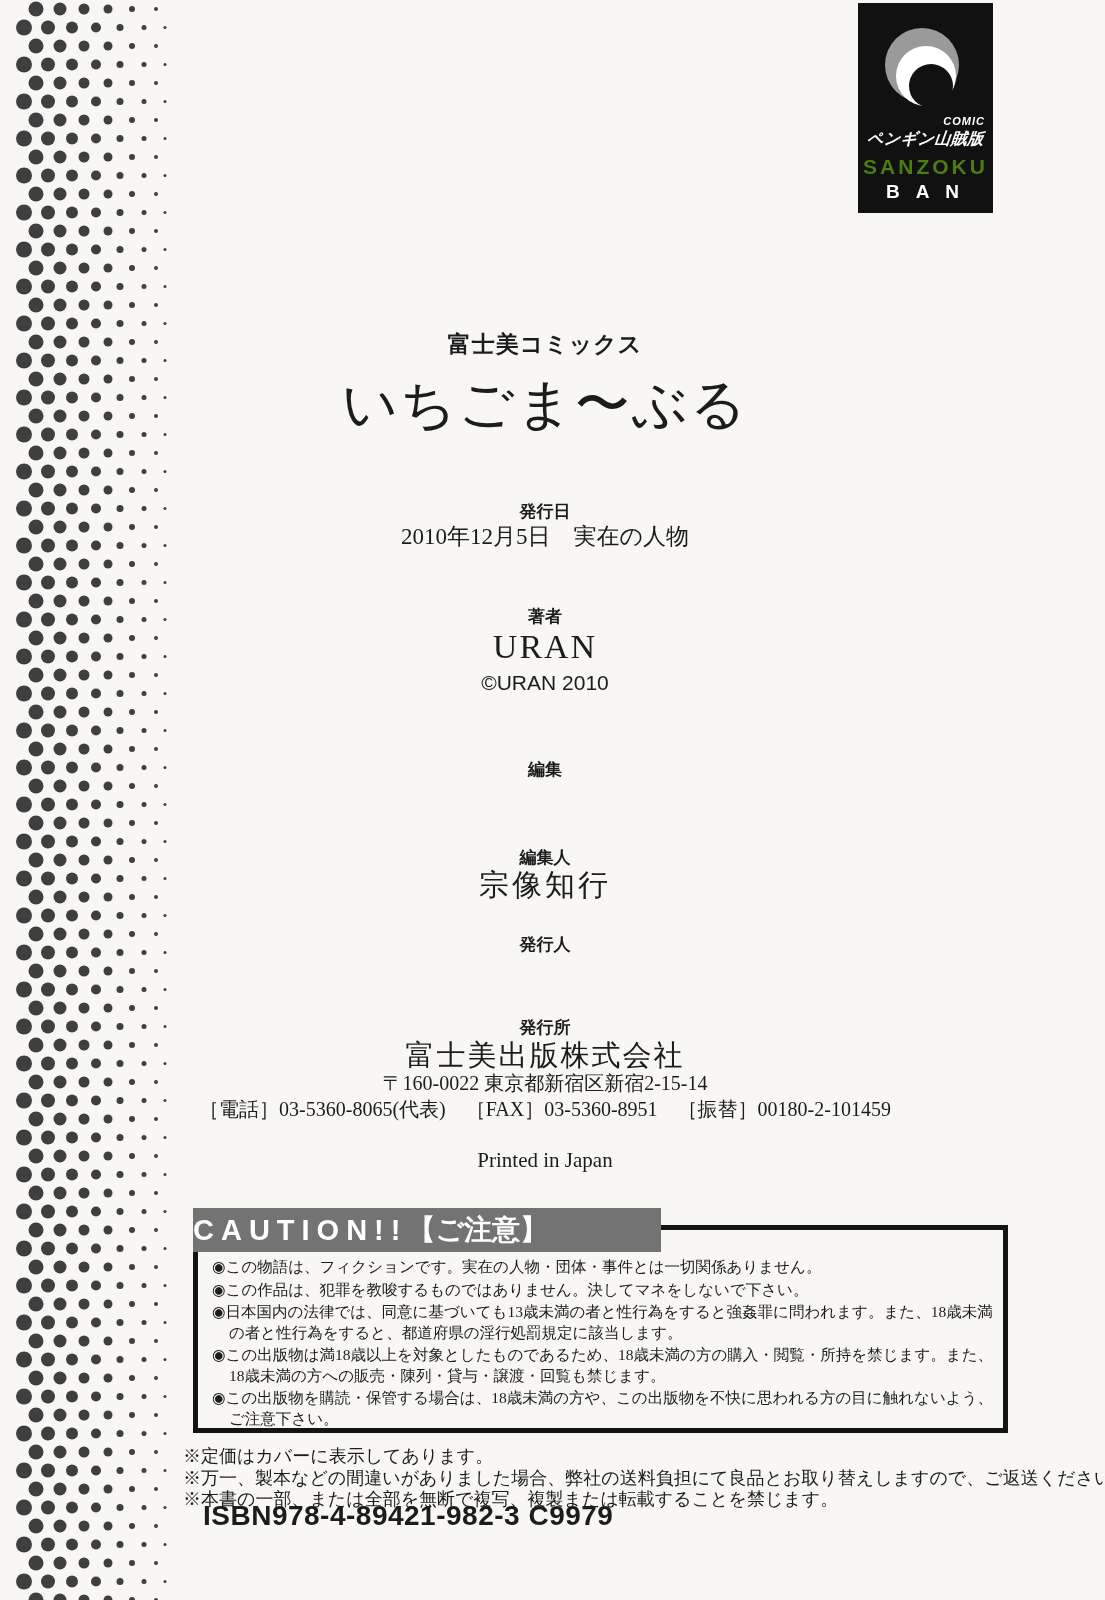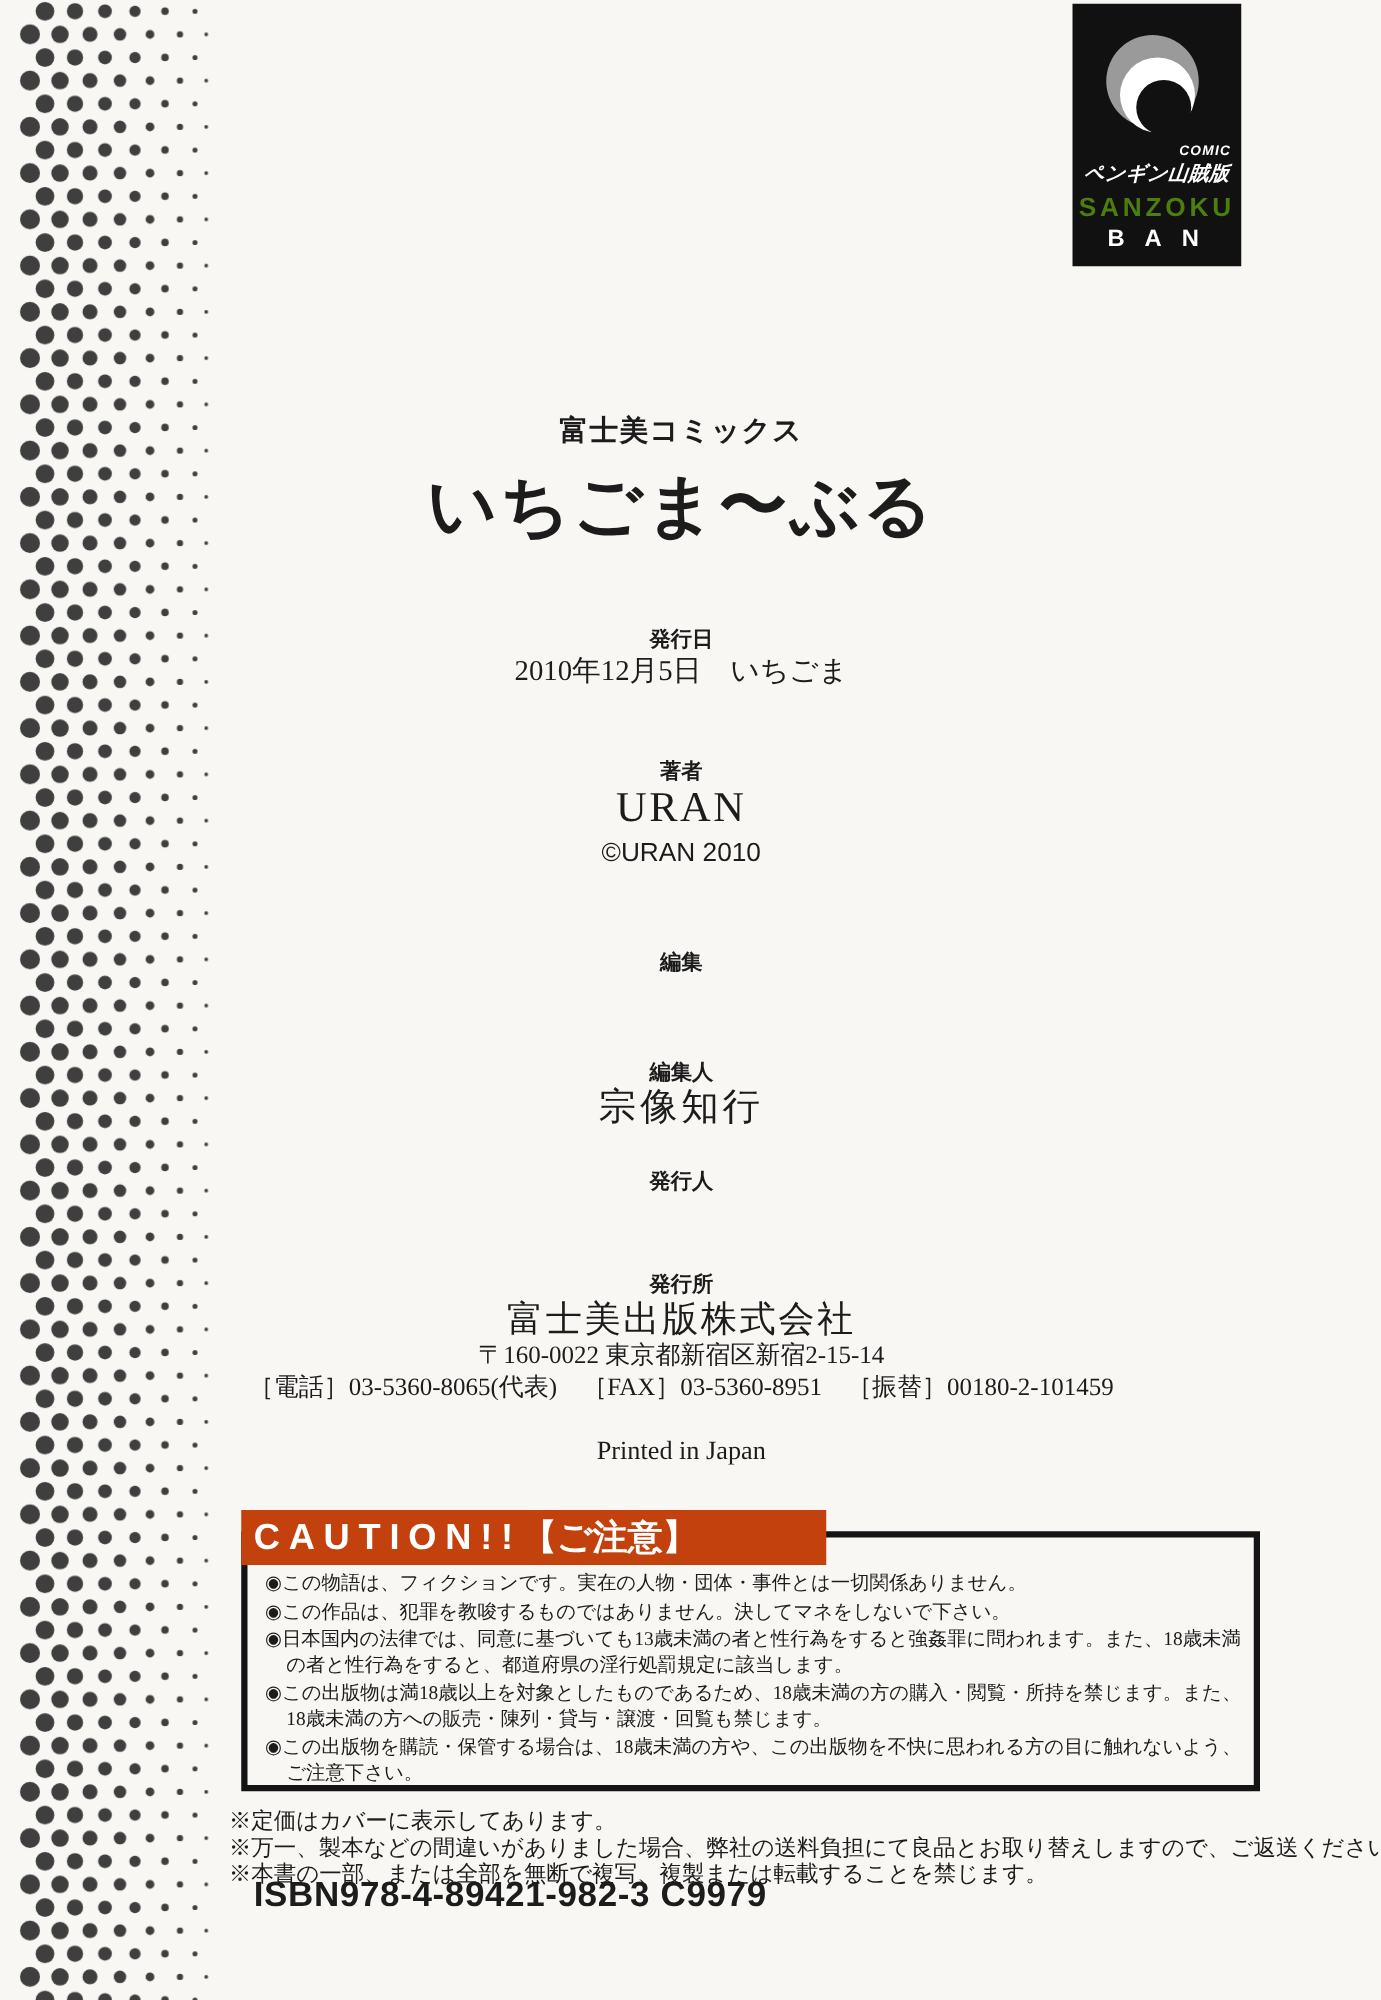--- a/index.html
+++ b/index.html
@@ -35,42 +35,42 @@
   }
   .logo-ban {
     position:absolute; left:10px; top:178px; width:125px; font-size:19px; font-weight:bold;
     letter-spacing:16px; color:#fff;
   }
 
   
   .center-col { position:absolute; left:85px; top:0; width:920px; height:1600px; }
   .cline { position:absolute; left:0; width:100%; text-align:center; white-space:nowrap; }
   .imprint   { top:329px; font-size:23px; font-weight:bold; letter-spacing:1px; }
-  .booktitle { top:368px; font-size:55px; font-weight:bold; letter-spacing:2px; }
+  .booktitle { top:368px; font-size:55px; font-weight:normal; letter-spacing:2px; }
   .lbl  { font-size:17px; font-weight:bold; }
   .lbl-pubdate { top:500px; }  .val-pubdate { top:521px; font-size:23px; }
   .lbl-author  { top:605px; }  .val-author  { top:628px; font-size:34px; letter-spacing:2px; }
   .val-copy    { top:671px; font-size:21px; }
   .lbl-editor  { top:758px; }  .val-editor  { top:779px; font-size:29px; letter-spacing:3px; }
   .lbl-chief   { top:846px; }  .val-chief   { top:865px; font-size:30px; letter-spacing:3px; }
   .lbl-issuer  { top:933px; }  .val-issuer  { top:953px; font-size:29px; letter-spacing:3px; }
   .lbl-pubco   { top:1016px; } .val-pubco   { top:1036px; font-size:29px; letter-spacing:2px; }
   .val-address { top:1070px; font-size:20px; }
   .val-contact { top:1096px; font-size:20px; }
   .printed     { top:1148px; font-size:21px; }
 
   
   .caution-box {
     position:absolute; left:193px; top:1225px; width:815px; height:208px;
     border:5px solid #141414; box-sizing:border-box; background:transparent;
   }
   .caution-bar {
     position:absolute; left:-5px; top:-22px; width:468px; height:44px;
-    background:#c2410c; color:#fff; display:flex; align-items:center;
-    padding-left:10px; box-sizing:border-box; white-space:nowrap;
+    background:#737373; color:#fff; display:flex; align-items:center;
+    box-sizing:border-box; white-space:nowrap;
   }
   .caution-bar .en { font-size:29px; font-weight:bold; letter-spacing:7px; }
   .caution-bar .ja { font-size:28px; font-weight:bold; letter-spacing:0; }
   .caution-items { position:absolute; left:14px; top:27px; width:786px; }
   .caution-item {
     font-size:15.5px; line-height:20.5px; margin-bottom:2px;
     padding-left:17px; text-indent:-17px; text-align:left;
   }
 
   
@@ -119,21 +119,21 @@
     <div class="logo-brand sans">ペンギン山賊版</div>
     <div class="logo-sanzoku sans">SANZOKU</div>
     <div class="logo-ban sans">BAN</div>
   </div>
 
   <div class="center-col">
     <div class="cline imprint sans">富士美コミックス</div>
     <div class="cline booktitle sans">いちごま〜ぶる</div>
 
     <div class="cline lbl lbl-pubdate sans">発行日</div>
-    <div class="cline val-pubdate serif">2010年12月5日　いちごま</div>
+    <div class="cline val-pubdate serif">2010年12月5日　実在の人物</div>
 
     <div class="cline lbl lbl-author sans">著者</div>
     <div class="cline val-author serif">URAN</div>
     <div class="cline val-copy sans">©URAN 2010</div>
 
     <div class="cline lbl lbl-editor sans">編集</div>
 
     <div class="cline lbl lbl-chief sans">編集人</div>
     <div class="cline val-chief serif">宗像知行</div>
 

